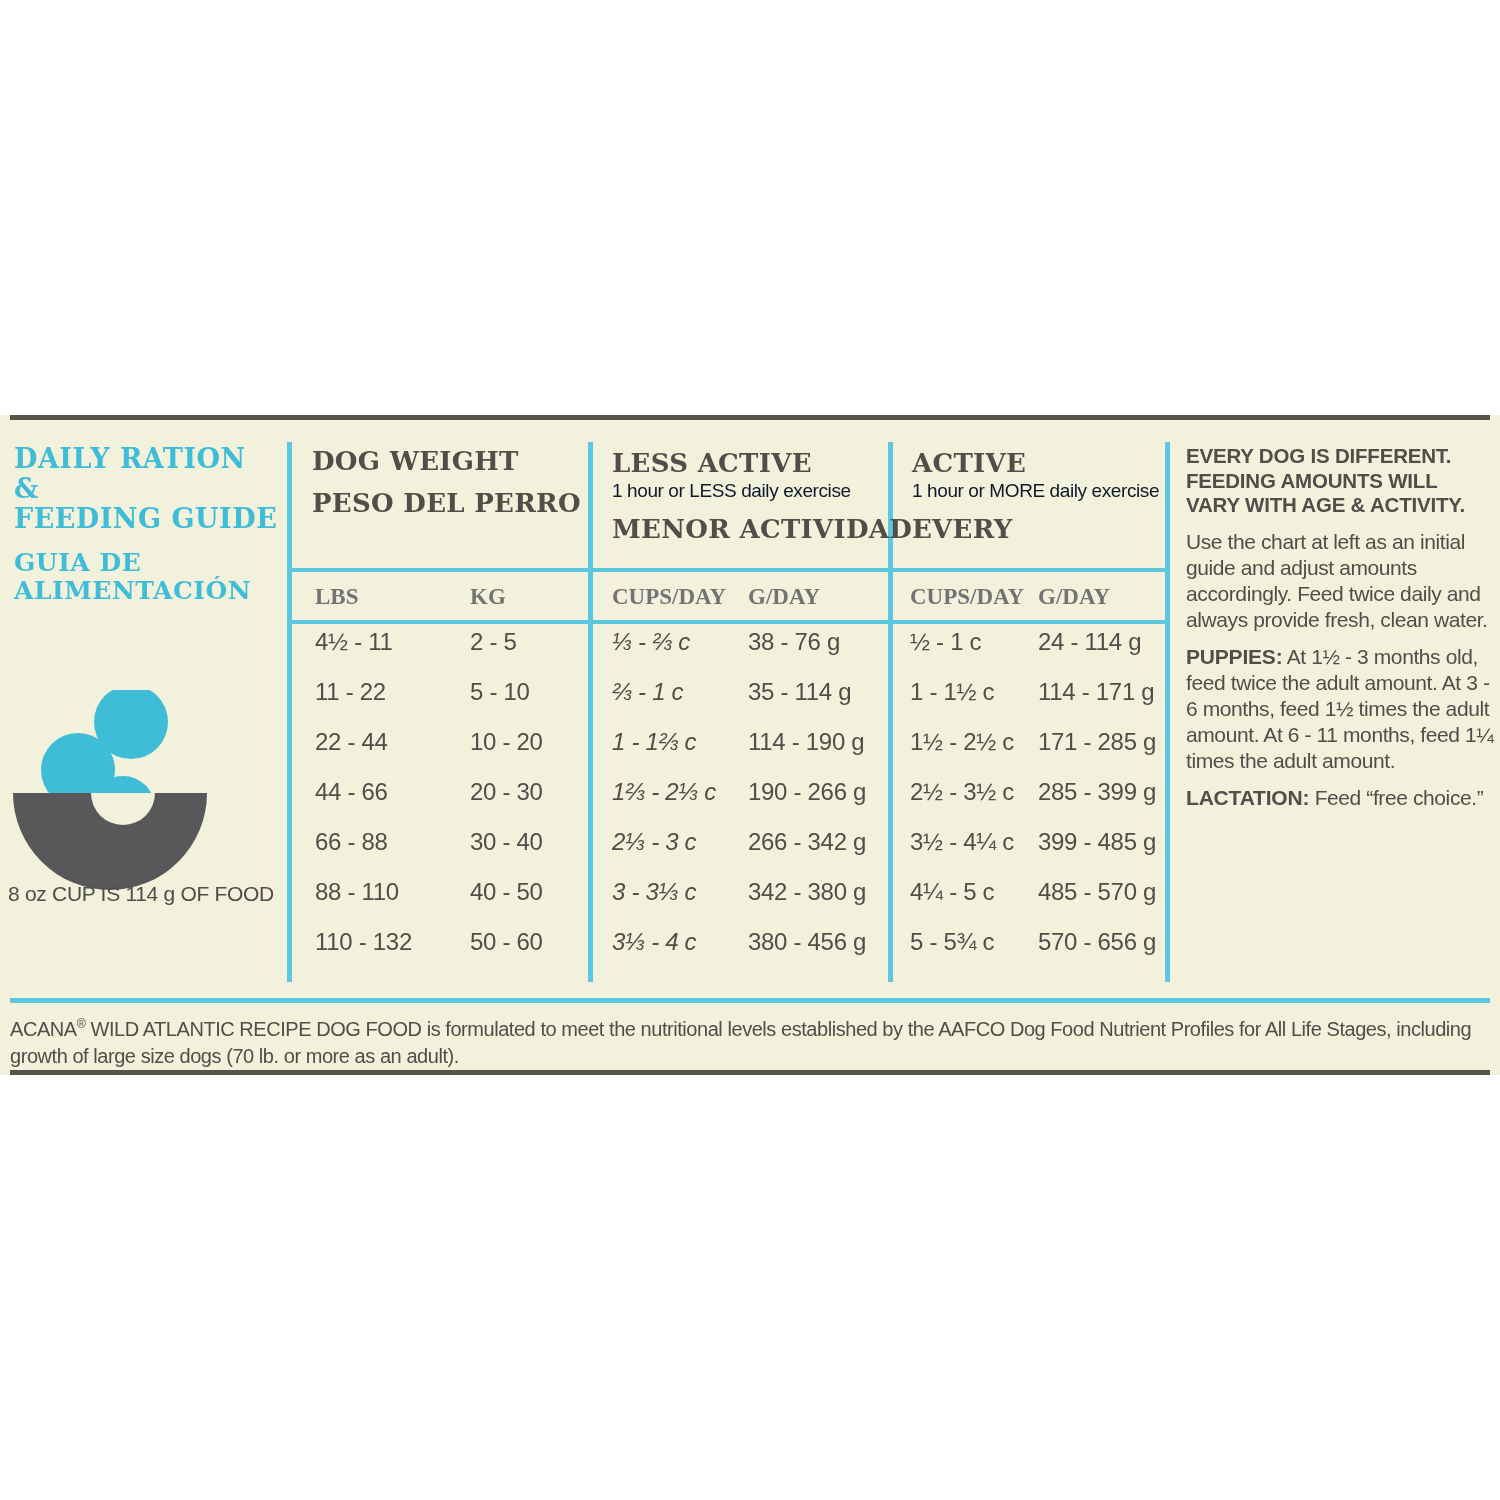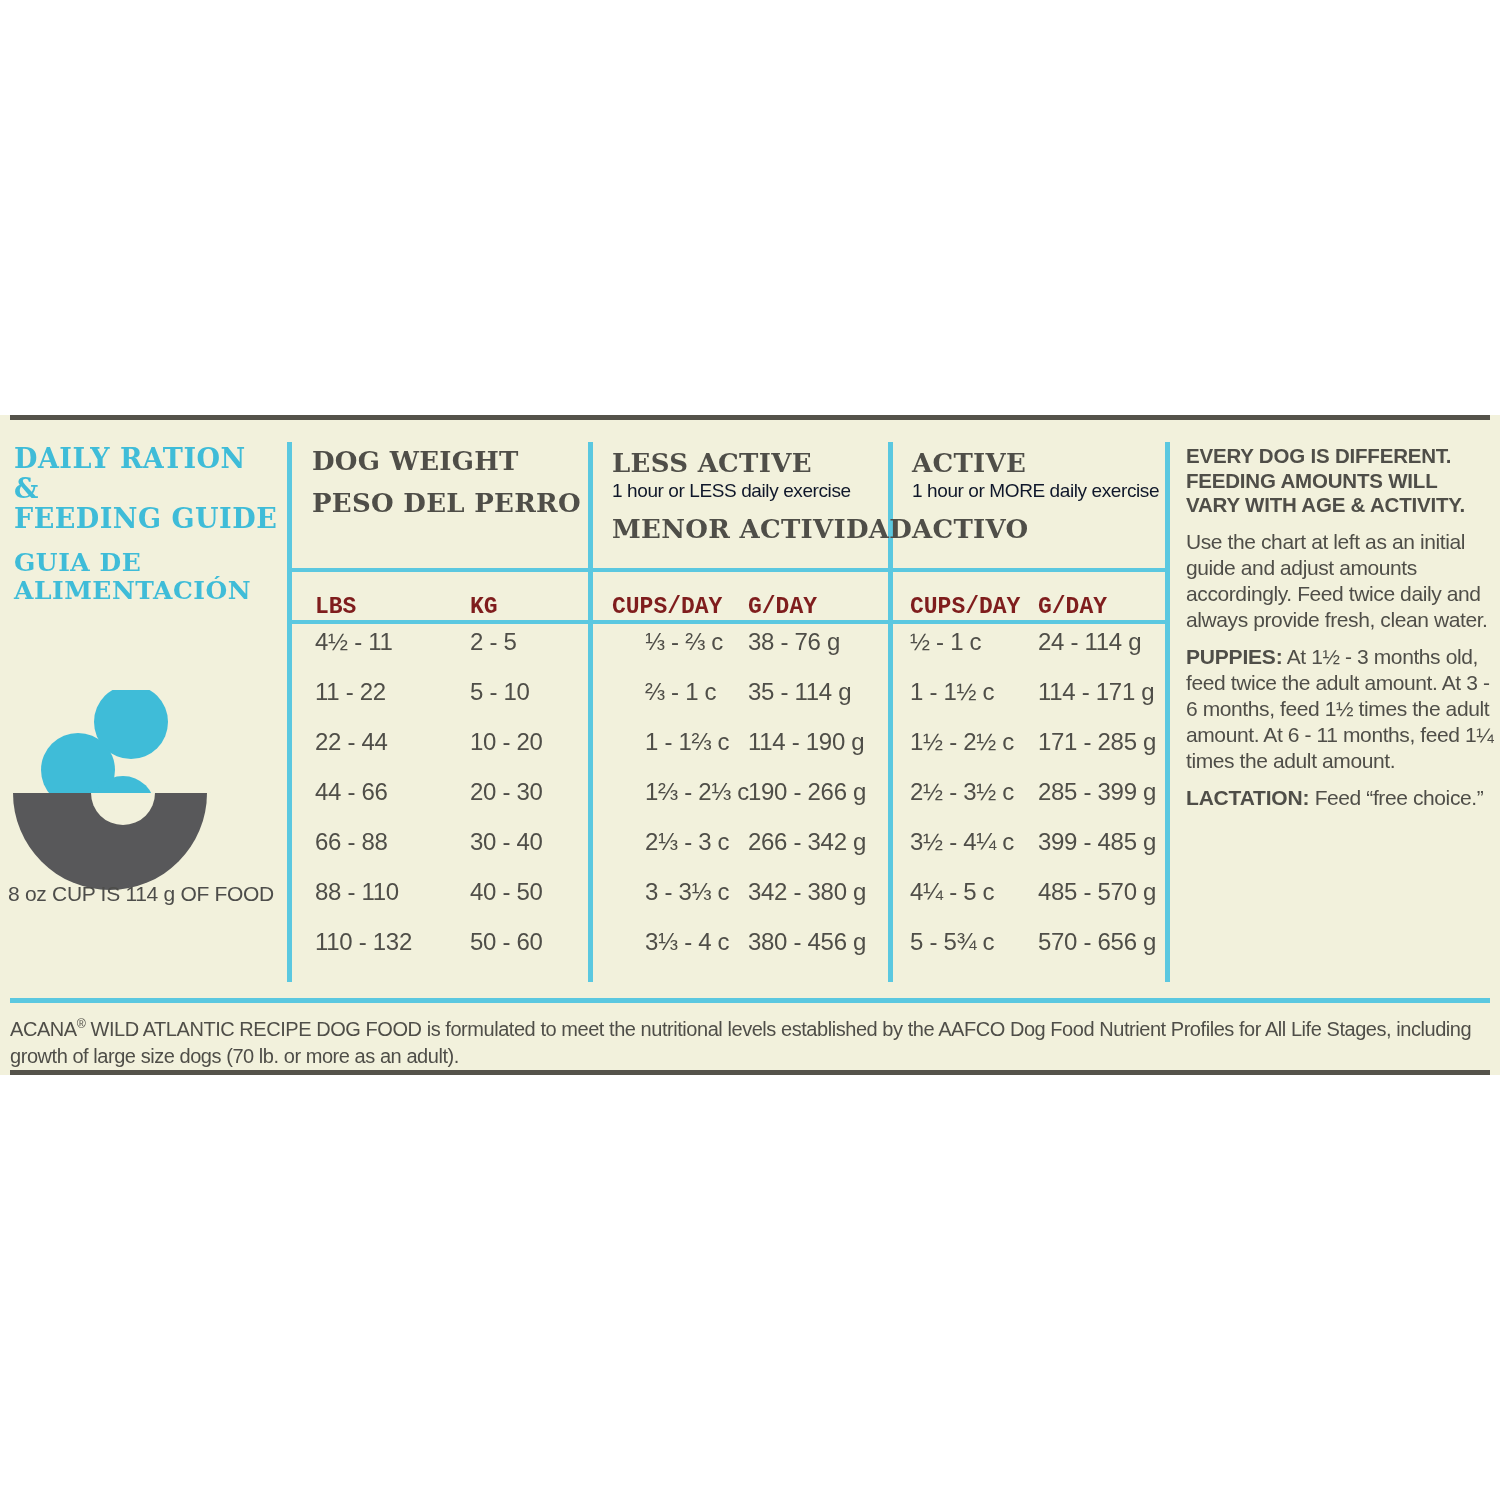--- a/index.html
+++ b/index.html
@@ -84,23 +84,23 @@
     font-size:19px;color:#0f172a;margin-top:2px;
     letter-spacing:-0.4px;white-space:nowrap;
   }
   .colhead .big.second{margin-top:12px;}
 
   .ch-weight{left:312px;top:26px;}
   .ch-less{left:612px;top:28px;}
   .ch-active{left:912px;top:28px;}
 
   .unitrow{
-    position:absolute;top:174px;
-    font-family:Liberation Mono, monospace;
-    font-weight:bold;font-size:23px;color:#7f1d1d;
+    position:absolute;top:164px;
+    font-family:Liberation Serif, serif;
+    font-weight:bold;font-size:23px;color:#737373;
     letter-spacing:0px;
   }
   .u-lbs{left:315px;}
   .u-kg{left:470px;}
   .u-cups1{left:612px;}
   .u-g1{left:748px;}
   .u-cups2{left:910px;}
   .u-g2{left:1038px;}
 
   
@@ -108,21 +108,21 @@
   .row{position:relative;height:50px;}
   .cell{
     position:absolute;
     font-size:24px;color:#4f4e48;
     font-family:"Liberation Sans",sans-serif;
     letter-spacing:-0.3px;
     white-space:nowrap;
   }
   .c-lbs{left:315px;}
   .c-kg{left:470px;}
-  .c-cups1{left:645px;}
+  .c-cups1{left:612px;font-style:italic;}
   .c-g1{left:748px;}
   .c-cups2{left:910px;}
   .c-g2{left:1038px;}
 
   
   .info{
     position:absolute;left:1186px;top:24px;width:308px;
   }
   .info-head{
     font-family:"Liberation Sans",sans-serif;
@@ -193,21 +193,21 @@
 
       <div class="colhead ch-less">
         <div class="big">LESS ACTIVE</div>
         <div class="sub">1 hour or LESS daily exercise</div>
         <div class="big second">MENOR ACTIVIDAD</div>
       </div>
 
       <div class="colhead ch-active">
         <div class="big">ACTIVE</div>
         <div class="sub">1 hour or MORE daily exercise</div>
-        <div class="big second">ACTIVO</div>
+        <div class="big second">EVERY</div>
       </div>
 
       <div class="unitrow u-lbs">LBS</div>
       <div class="unitrow u-kg">KG</div>
       <div class="unitrow u-cups1">CUPS/DAY</div>
       <div class="unitrow u-g1">G/DAY</div>
       <div class="unitrow u-cups2">CUPS/DAY</div>
       <div class="unitrow u-g2">G/DAY</div>
 
       <div class="rows" id="rows">

